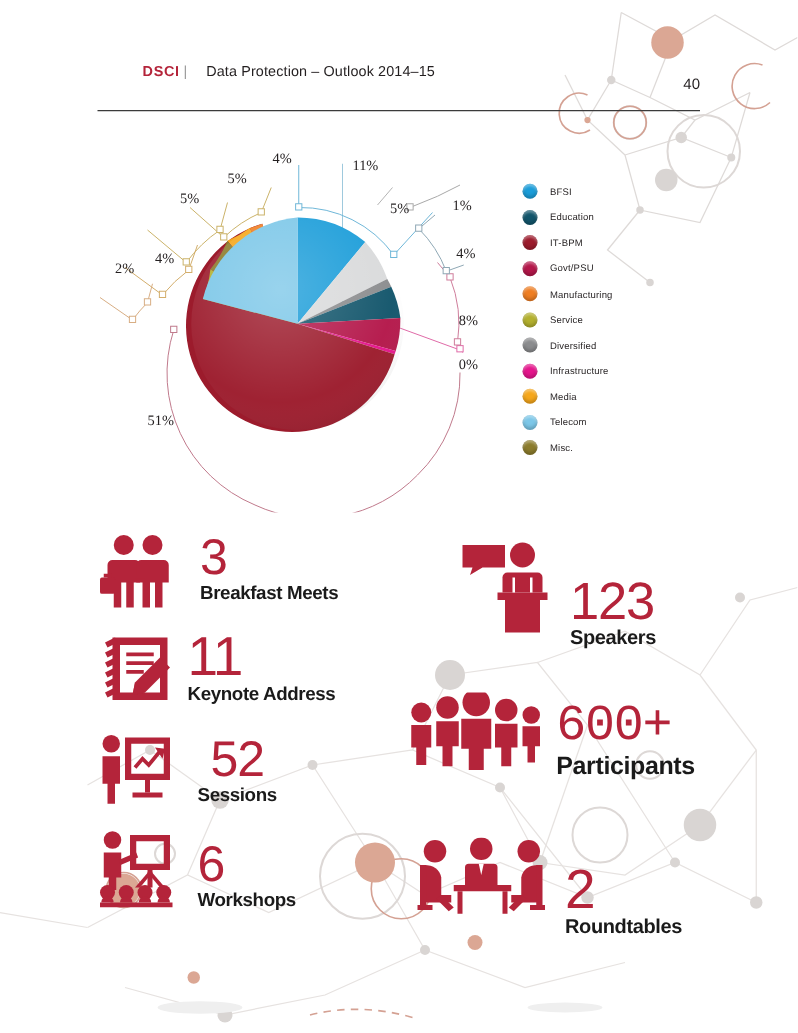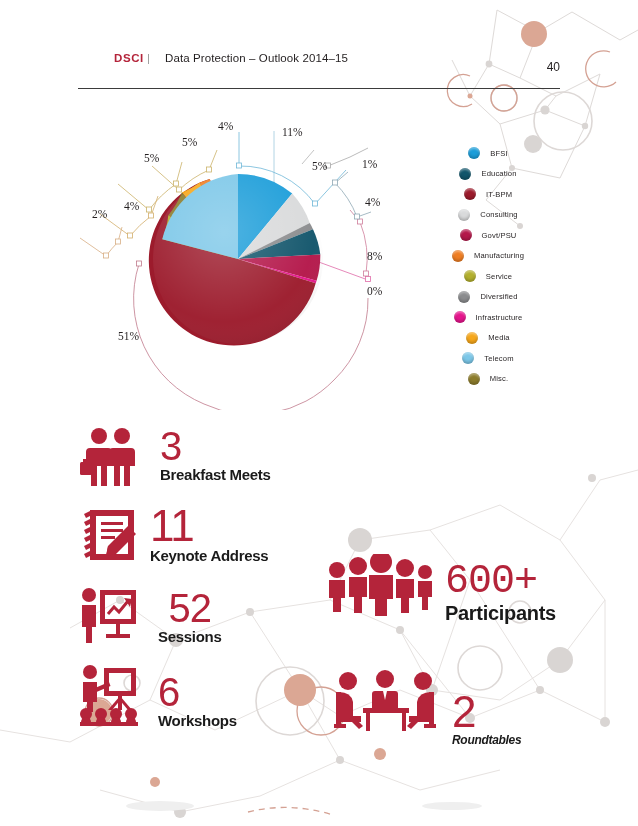--- a/index.html
+++ b/index.html
@@ -20,21 +20,21 @@
   .page-num{position:absolute;right:0;top:8px;font-size:12px;color:#231f20;}
   .header-rule{position:absolute;left:78px;top:88px;width:482px;height:1px;background:#3b3b3b;}
 
   
   .chart-area{position:absolute;left:78px;top:110px;width:482px;height:300px;}
   #pie-svg{position:absolute;left:0;top:0;}
   .pie-label{font-family:"Liberation Serif", serif;font-size:11.5px;fill:#231f20;}
 
   
   .legend{position:absolute;left:418px;top:143px;width:140px;}
-  .legend-row{display:flex;align-items:center;height:20.5px;justify-content:center;}
+  .legend-row{display:flex;align-items:center;height:20.5px;}
   .legend-dot{width:12px;height:12px;border-radius:50%;flex:none;margin-right:10px;
               box-shadow:inset 0 -2px 3px rgba(0,0,0,.22), inset 0 2px 2px rgba(255,255,255,.35);}
   .legend-text{font-size:7.6px;color:#231f20;letter-spacing:.15px;}
 
   
   .stats{position:absolute;left:0;top:412px;width:638px;height:370px;}
   .stat{position:absolute;display:flex;align-items:flex-start;}
   .stat-icon{flex:none;}
   .stat-text{margin-left:10px;}
   .stat-num{font-family:"Liberation Sans", sans-serif;color:#b4243a;line-height:.92;
@@ -52,21 +52,21 @@
   .s-workshops .stat-num{font-size:40px;}
 
   .s-speakers{left:368px;top:20px;}
   .s-speakers .stat-num{font-size:42px;}
   .s-speakers .stat-label{font-size:16px;}
   .s-participants{left:325px;top:142px;}
   .s-participants .stat-num{font-size:40px;font-family:Liberation Mono, monospace;}
   .s-participants .stat-label{font-size:20px;}
   .s-roundtables{left:330px;top:258px;}
   .s-roundtables .stat-num{font-size:44px;}
-  .s-roundtables .stat-label{font-size:12px;font-style:italic;}
+  .s-roundtables .stat-label{font-size:16px;}
 
   .s-speakers .stat-text{margin-left:16px;margin-top:30px;}
   .s-participants .stat-text{margin-left:8px;margin-top:10px;}
   .s-roundtables .stat-text{margin-left:12px;margin-top:22px;}
   .s-breakfast .stat-text{margin-left:20px;margin-top:2px;}
   .s-keynote .stat-text{margin-top:2px;}
   .s-sessions .stat-text{margin-left:18px;margin-top:6px;}
   .s-workshops .stat-text{margin-left:18px;margin-top:10px;}
 </style>
 </head>
@@ -303,24 +303,20 @@
   </div>
   <div class="legend-row">
     <span class="legend-dot" style="background:#12556b"></span>
     <span class="legend-text">Education</span>
   </div>
   <div class="legend-row">
     <span class="legend-dot" style="background:#9c1b2c"></span>
     <span class="legend-text">IT-BPM</span>
   </div>
   <div class="legend-row">
-    <span class="legend-dot" style="background:#d9dadb"></span>
-    <span class="legend-text">Consulting</span>
-  </div>
-  <div class="legend-row">
     <span class="legend-dot" style="background:#b4174a"></span>
     <span class="legend-text">Govt/PSU</span>
   </div>
   <div class="legend-row">
     <span class="legend-dot" style="background:#ef7e23"></span>
     <span class="legend-text">Manufacturing</span>
   </div>
   <div class="legend-row">
     <span class="legend-dot" style="background:#b3b02e"></span>
     <span class="legend-text">Service</span>
@@ -430,20 +426,37 @@
         <path d="M33 58 a5 5 0 0 1 10 0 z"></path>
         <path d="M48 58 a5 5 0 0 1 10 0 z"></path>
       </g>
     </svg>
     <div class="stat-text">
       <div class="stat-num">6</div>
       <div class="stat-label">Workshops</div>
     </div>
   </div>
 
+  <div class="stat s-speakers">
+    <svg class="stat-icon" width="72" height="78" viewBox="0 0 72 78" xmlns="http://www.w3.org/2000/svg">
+      <g fill="#b4243a">
+        <path d="M2 4 h34 v18 h-18 l-10 6 l2 -6 h-8 z"></path>
+        <circle cx="50" cy="12" r="10"></circle>
+        <path d="M38 26 h24 a4 4 0 0 1 4 4 v12 h-32 v-12 a4 4 0 0 1 4 -4 z"></path>
+        <rect x="30" y="42" width="40" height="6"></rect>
+        <rect x="36" y="48" width="28" height="26"></rect>
+        <rect x="42" y="30" width="2" height="12" fill="#ffffff"></rect>
+        <rect x="56" y="30" width="2" height="12" fill="#ffffff"></rect>
+      </g>
+    </svg>
+    <div class="stat-text">
+      <div class="stat-num">123</div>
+      <div class="stat-label">Speakers</div>
+    </div>
+  </div>
 
   <div class="stat s-participants">
     <svg class="stat-icon" width="112" height="62" viewBox="0 0 112 62" xmlns="http://www.w3.org/2000/svg">
       <g fill="#b4243a">
         <circle cx="12" cy="16" r="8"></circle>
         <path d="M4 26 h16 v18 h-4 v14 h-8 v-14 h-4 z"></path>
         <circle cx="33" cy="12" r="9"></circle>
         <path d="M24 23 h18 v20 h-5 v16 h-8 v-16 h-5 z"></path>
         <circle cx="56" cy="8" r="11"></circle>
         <path d="M44 21 h24 v24 h-6 v17 h-12 v-17 h-6 z"></path>

